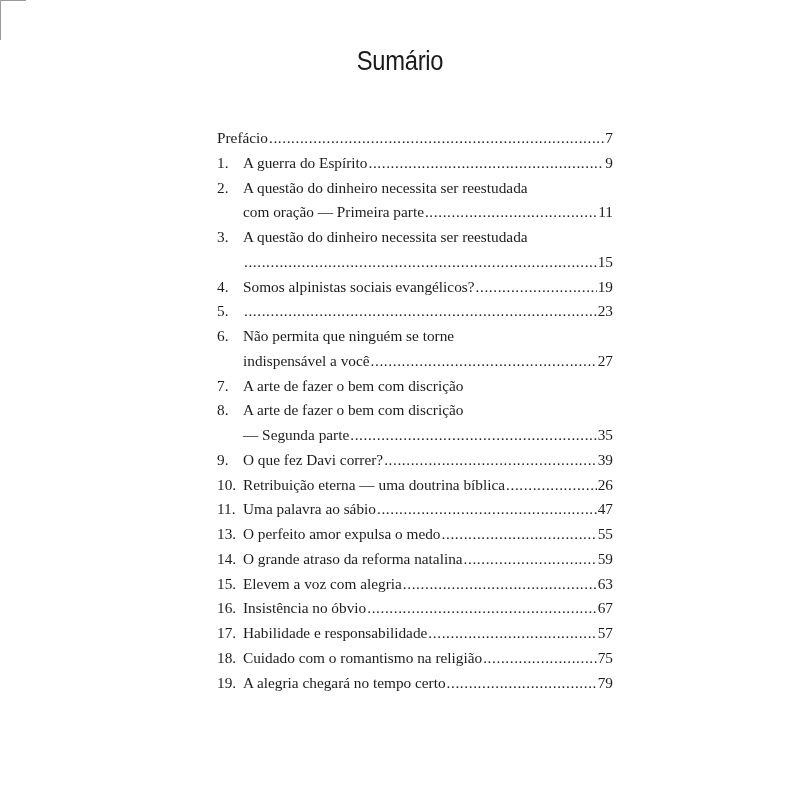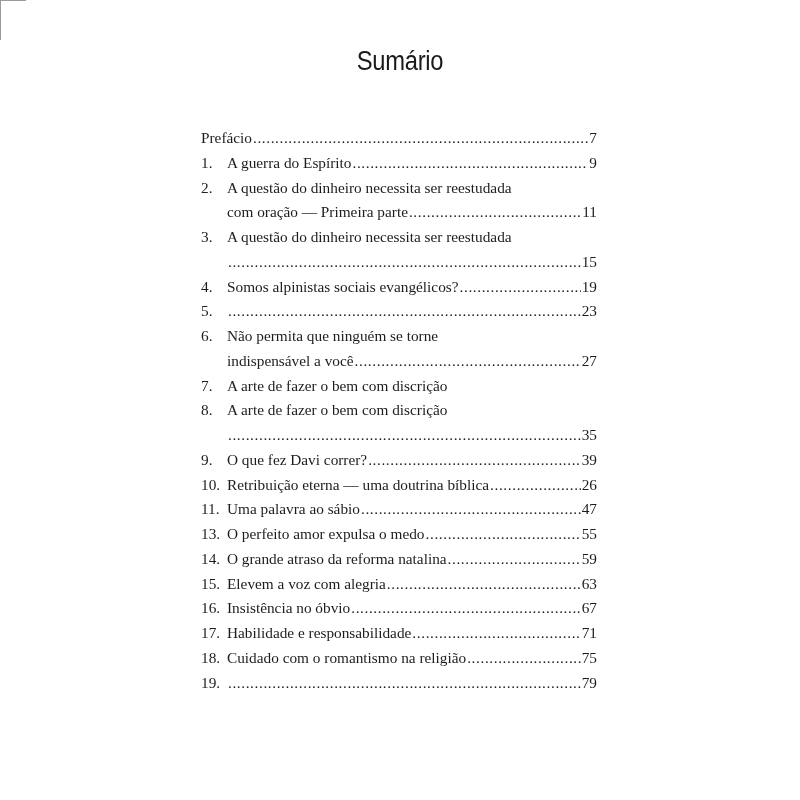--- a/index.html
+++ b/index.html
@@ -39,21 +39,21 @@
       font-family: "Liberation Sans", sans-serif;
       font-size: 27px;
       font-weight: normal;
       letter-spacing: -0.3px;
       transform: scaleX(0.88);
       color: #1a1a1a;
       line-height: 32px;
     }
     .toc {
       position: absolute;
-      left: 201px;
+      left: 217px;
       top: 126px;
       width: 396px;
       font-family: "Liberation Serif", serif;
       font-size: 15.3px;
       line-height: 24.76px;
       color: #1c1c1c;
       list-style: none;
       margin: 0;
       padding: 0;
     }
@@ -175,20 +175,21 @@
         <span class="toc-text">A arte de fazer o bem com discrição</span>
       </div>
     </li>
     <li class="toc-entry">
       <div class="toc-line">
         <span class="toc-num">8.</span>
         <span class="toc-text">A arte de fazer o bem com discrição</span>
       </div>
       <div class="toc-line">
         <span class="toc-num empty"></span>
+        <span class="toc-text">— Segunda parte</span>
         <span class="toc-leader"></span>
         <span class="toc-page">35</span>
       </div>
     </li>
     <li class="toc-entry">
       <div class="toc-line">
         <span class="toc-num">9.</span>
         <span class="toc-text">O que fez Davi correr? </span>
         <span class="toc-leader"></span>
         <span class="toc-page">39</span>
@@ -240,31 +241,32 @@
         <span class="toc-text">Insistência no óbvio</span>
         <span class="toc-leader"></span>
         <span class="toc-page">67</span>
       </div>
     </li>
     <li class="toc-entry">
       <div class="toc-line">
         <span class="toc-num">17.</span>
         <span class="toc-text">Habilidade e responsabilidade</span>
         <span class="toc-leader"></span>
-        <span class="toc-page">71</span>
+        <span class="toc-page">57</span>
       </div>
     </li>
     <li class="toc-entry">
       <div class="toc-line">
         <span class="toc-num">18.</span>
         <span class="toc-text">Cuidado com o romantismo na religião</span>
         <span class="toc-leader"></span>
         <span class="toc-page">75</span>
       </div>
     </li>
     <li class="toc-entry">
       <div class="toc-line">
         <span class="toc-num">19.</span>
+        <span class="toc-text">A alegria chegará no tempo certo</span>
         <span class="toc-leader"></span>
         <span class="toc-page">79</span>
       </div>
     </li>
   </ol>
 
 </body></html>

